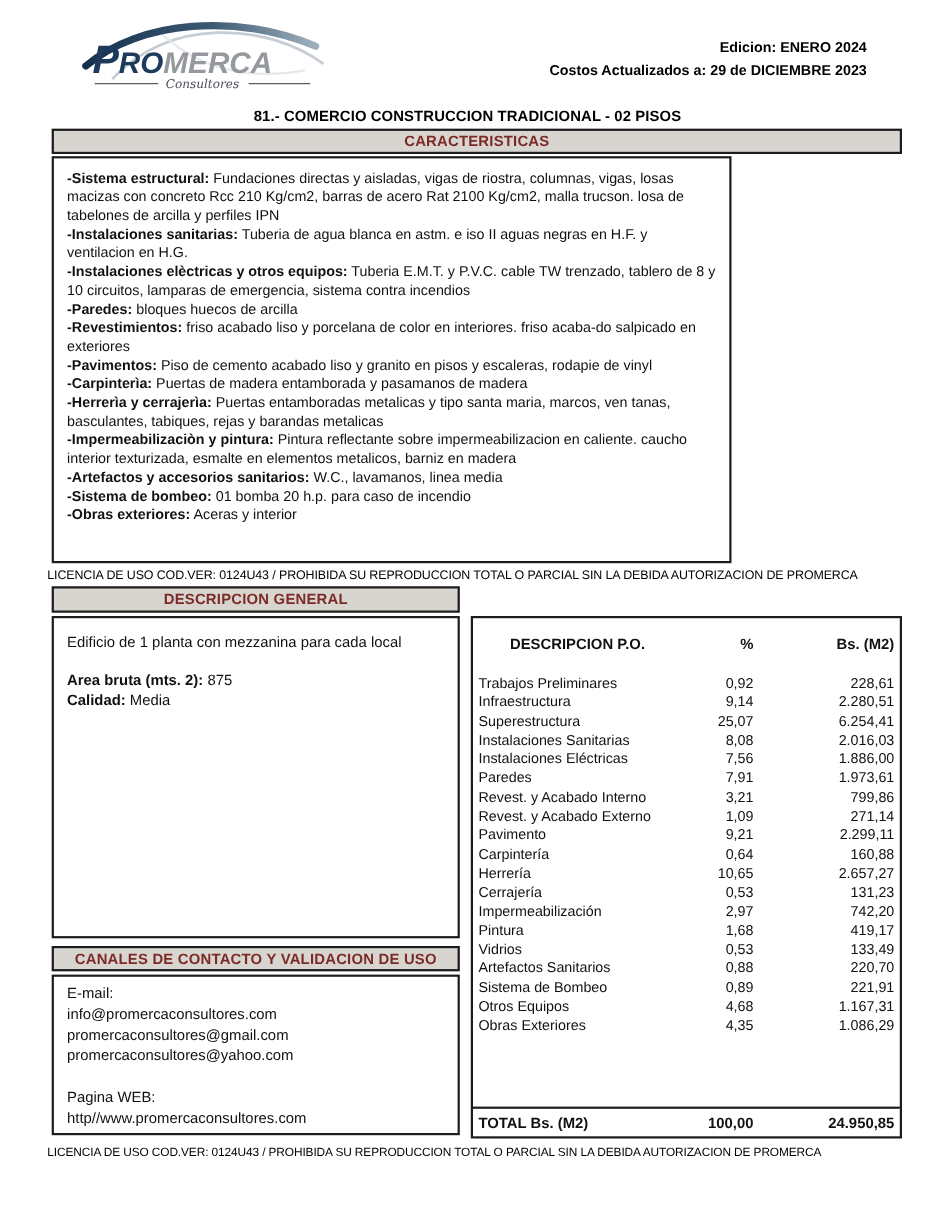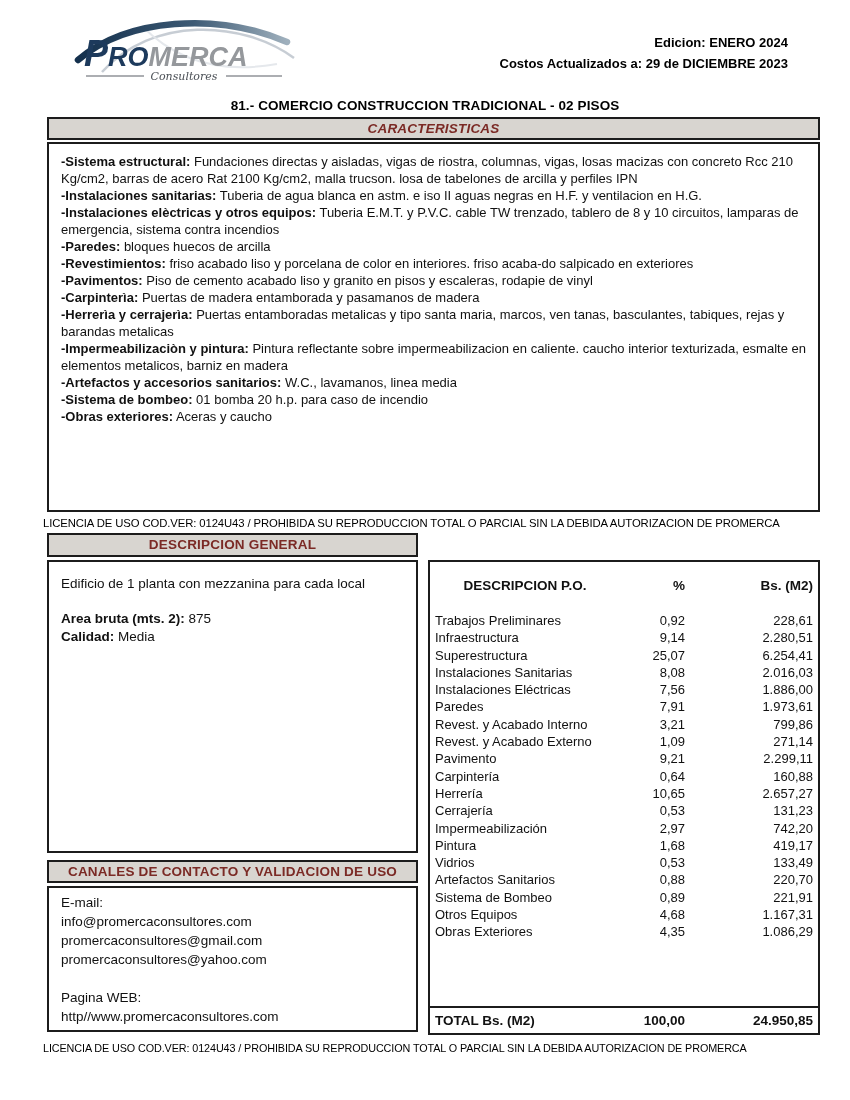--- a/index.html
+++ b/index.html
@@ -13,22 +13,22 @@
 
   .doc-title{position:absolute;left:0;top:98px;width:100%;text-align:center;
              font-weight:bold;font-size:13.5px;color:#000;letter-spacing:.1px;}
 
   
   .bar{position:absolute;box-sizing:border-box;border:2px solid #1c1c1c;
        background:#d8d5d0;text-align:center;font-weight:bold;font-size:13.5px;
        color:#7b2a25;line-height:19px;letter-spacing:.2px;}
   .panel{position:absolute;box-sizing:border-box;border:2px solid #1c1c1c;background:#fff;}
 
-  .bar-caract{left:47px;top:117px;width:773px;height:23px;font-style:italic;}
-  .body-caract{left:47px;top:142px;width:773px;height:370px;padding:9px 12px;
+  .bar-caract{left:47px;top:117px;width:773px;height:23px;}
+  .body-caract{left:47px;top:142px;width:618px;height:370px;padding:9px 12px;
                font-size:13px;line-height:17px;}
   .char-item b{font-weight:bold;}
 
   .license{position:absolute;left:43px;font-size:11.3px;color:#000;letter-spacing:-0.1px;
            white-space:nowrap;}
   .license-top{top:517px;}
   .license-bottom{top:1042px;font-size:10.8px;}
 
   .bar-desc{left:47px;top:533px;width:371px;height:24px;}
   .body-desc{left:47px;top:560px;width:371px;height:293px;padding:13px 12px;
@@ -94,21 +94,21 @@
     <div class="char-item"><b>-Instalaciones  sanitarias:</b> <span>Tuberia  de  agua blanca en  astm. e iso II aguas negras en H.F. y ventilacion en H.G.</span></div>
     <div class="char-item"><b>-Instalaciones elèctricas y otros equipos:</b> <span>Tuberia  E.M.T.  y   P.V.C. cable TW trenzado, tablero de  8 y 10 circuitos, lamparas de emergencia, sistema contra incendios</span></div>
     <div class="char-item"><b>-Paredes:</b> <span>bloques huecos de arcilla</span></div>
     <div class="char-item"><b>-Revestimientos:</b> <span>friso acabado liso y porcelana de color en interiores. friso acaba-do salpicado en exteriores</span></div>
     <div class="char-item"><b>-Pavimentos:</b> <span>Piso  de  cemento acabado liso y granito en pisos y escaleras, rodapie de vinyl</span></div>
     <div class="char-item"><b>-Carpinterìa:</b> <span>Puertas de madera entamborada y pasamanos de madera</span></div>
     <div class="char-item"><b>-Herrerìa y cerrajerìa:</b> <span>Puertas  entamboradas  metalicas y  tipo santa  maria, marcos,  ven tanas, basculantes, tabiques, rejas y barandas metalicas</span></div>
     <div class="char-item"><b>-Impermeabilizaciòn y pintura:</b> <span>Pintura  reflectante  sobre  impermeabilizacion  en  caliente. caucho interior texturizada, esmalte en elementos metalicos,  barniz en madera</span></div>
     <div class="char-item"><b>-Artefactos y accesorios sanitarios:</b> <span>W.C., lavamanos, linea media</span></div>
     <div class="char-item"><b>-Sistema de bombeo:</b> <span>01 bomba 20 h.p. para caso de incendio</span></div>
-    <div class="char-item"><b>-Obras exteriores:</b> <span>Aceras y caucho</span></div>
+    <div class="char-item"><b>-Obras exteriores:</b> <span>Aceras y interior</span></div>
   </div>
 
   <div class="license license-top">LICENCIA DE USO COD.VER: 0124U43 / PROHIBIDA SU REPRODUCCION TOTAL O PARCIAL SIN LA DEBIDA AUTORIZACION DE PROMERCA</div>
 
   <div class="bar bar-desc">DESCRIPCION GENERAL</div>
   <div class="panel body-desc">
     <p>Edificio de 1 planta con  mezzanina para cada local</p>
     <div class="gap"></div>
     <p><b>Area bruta (mts. 2):</b> <span>875</span></p>
     <p><b>Calidad:</b> <span>Media</span></p>

